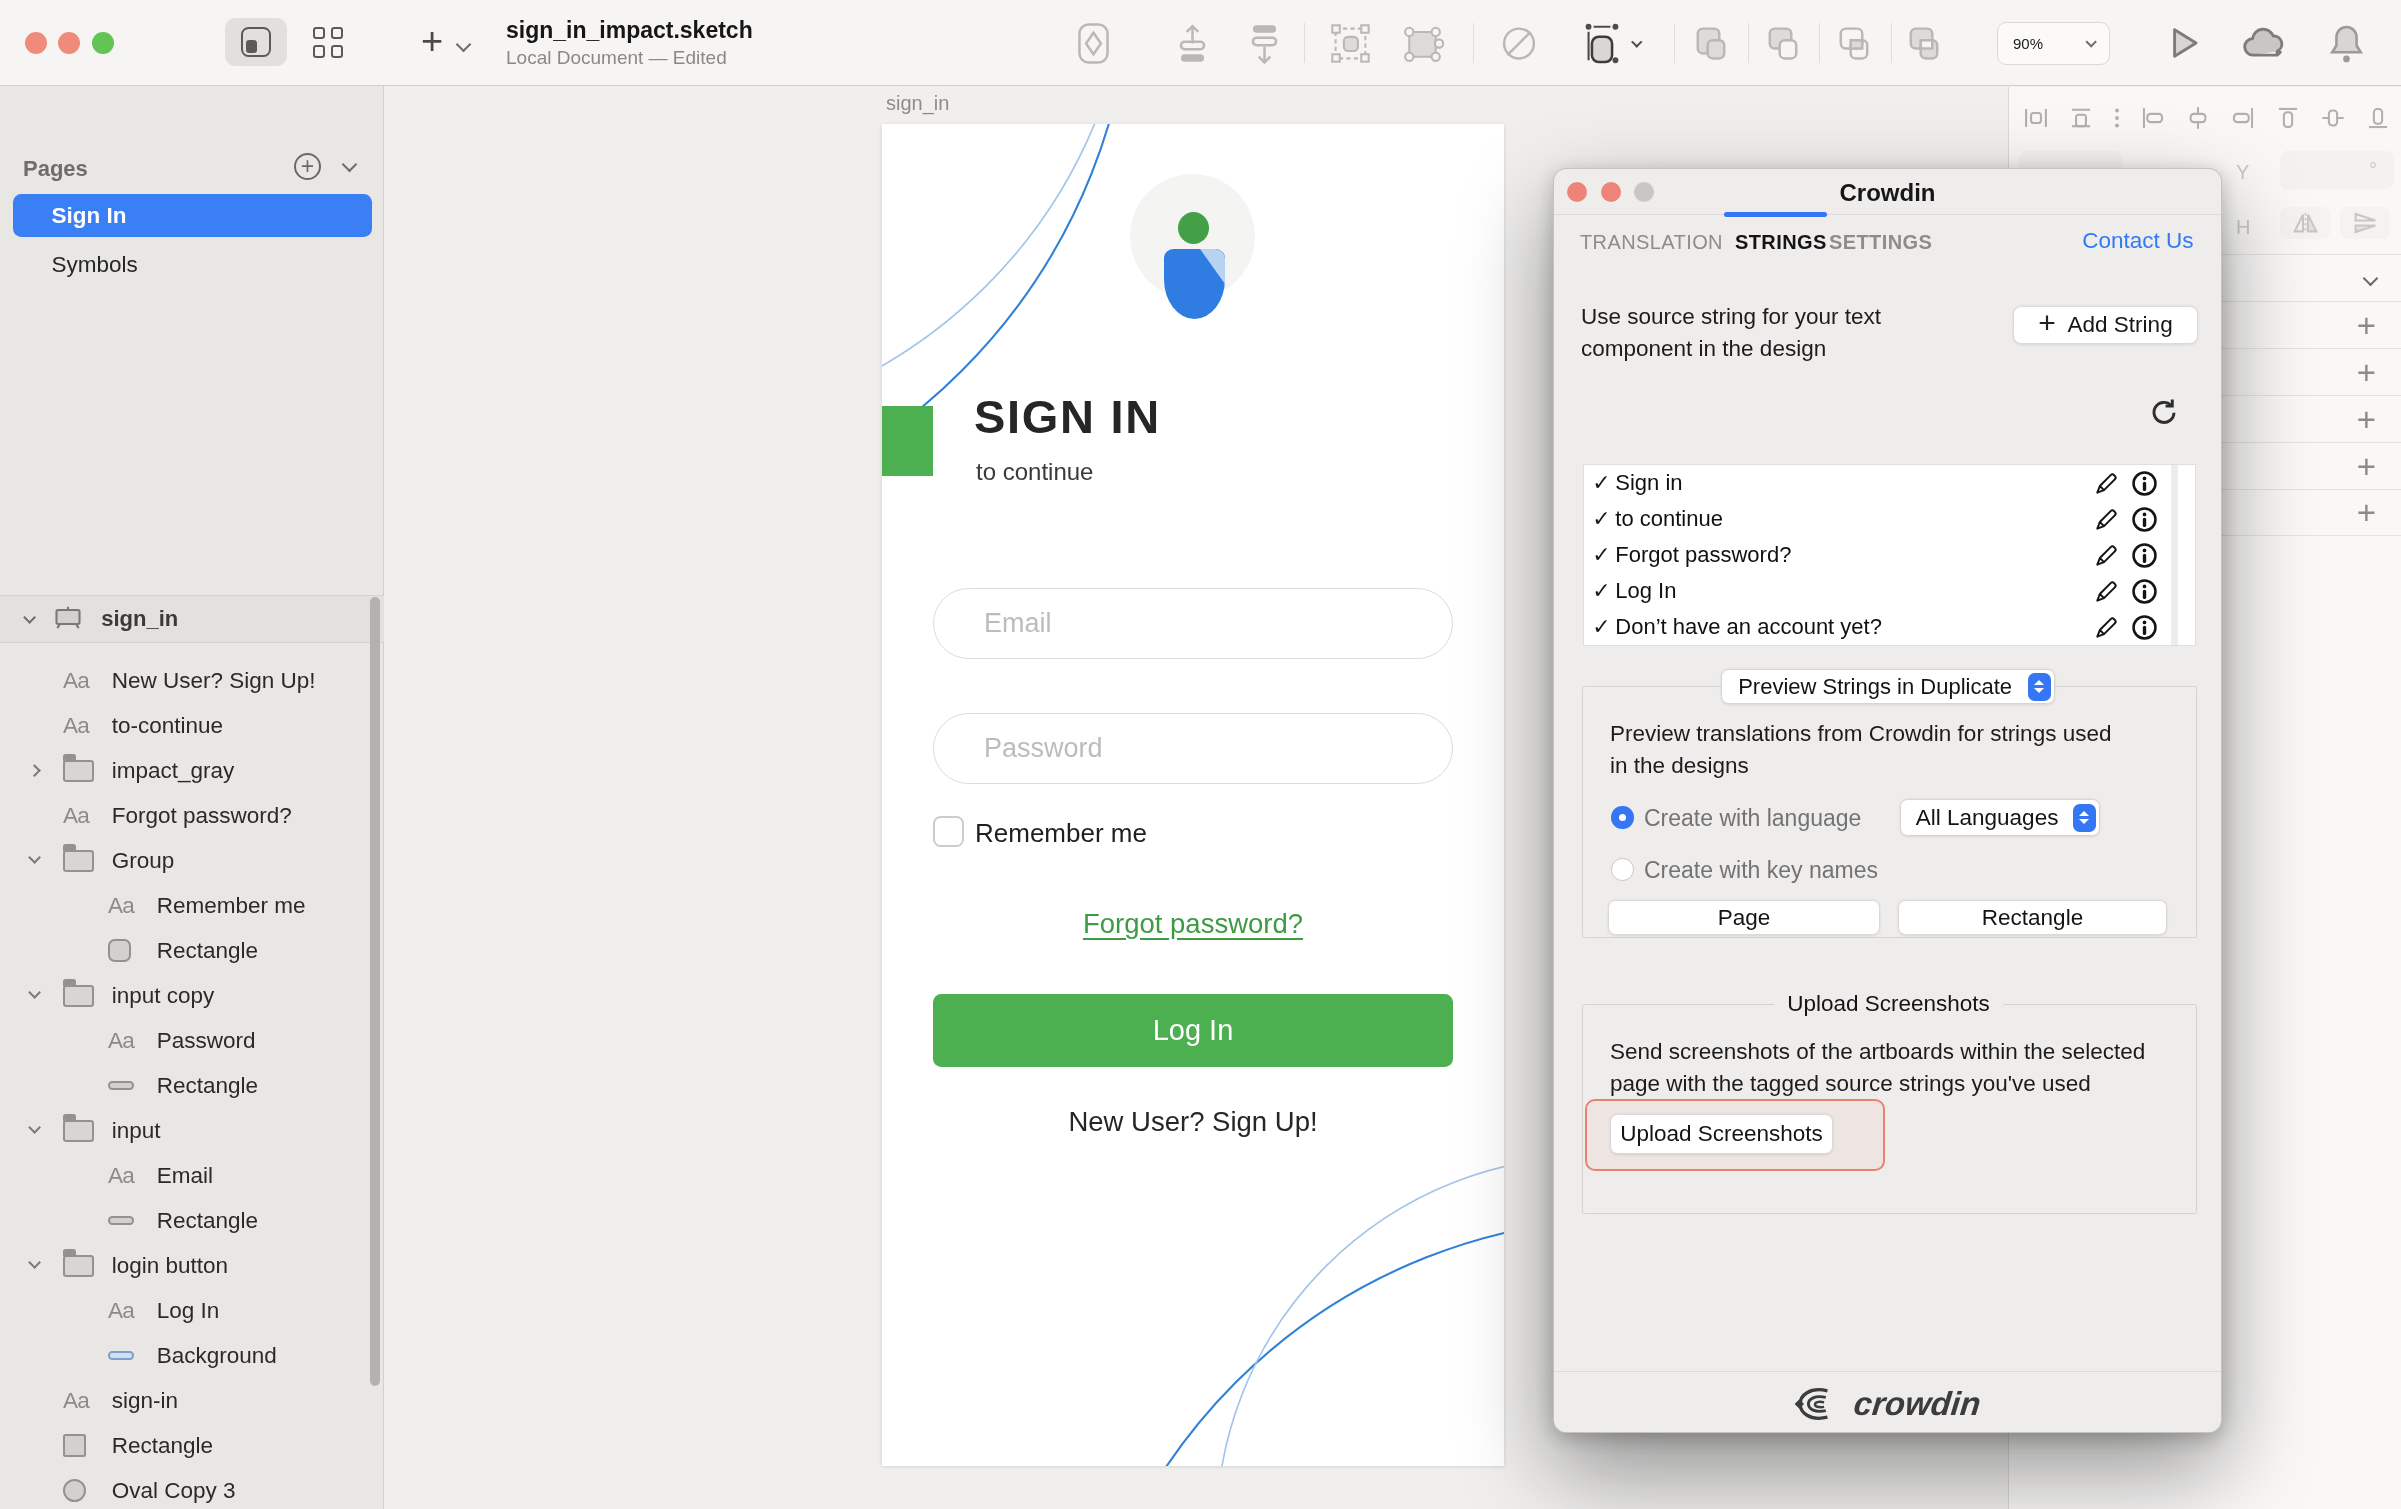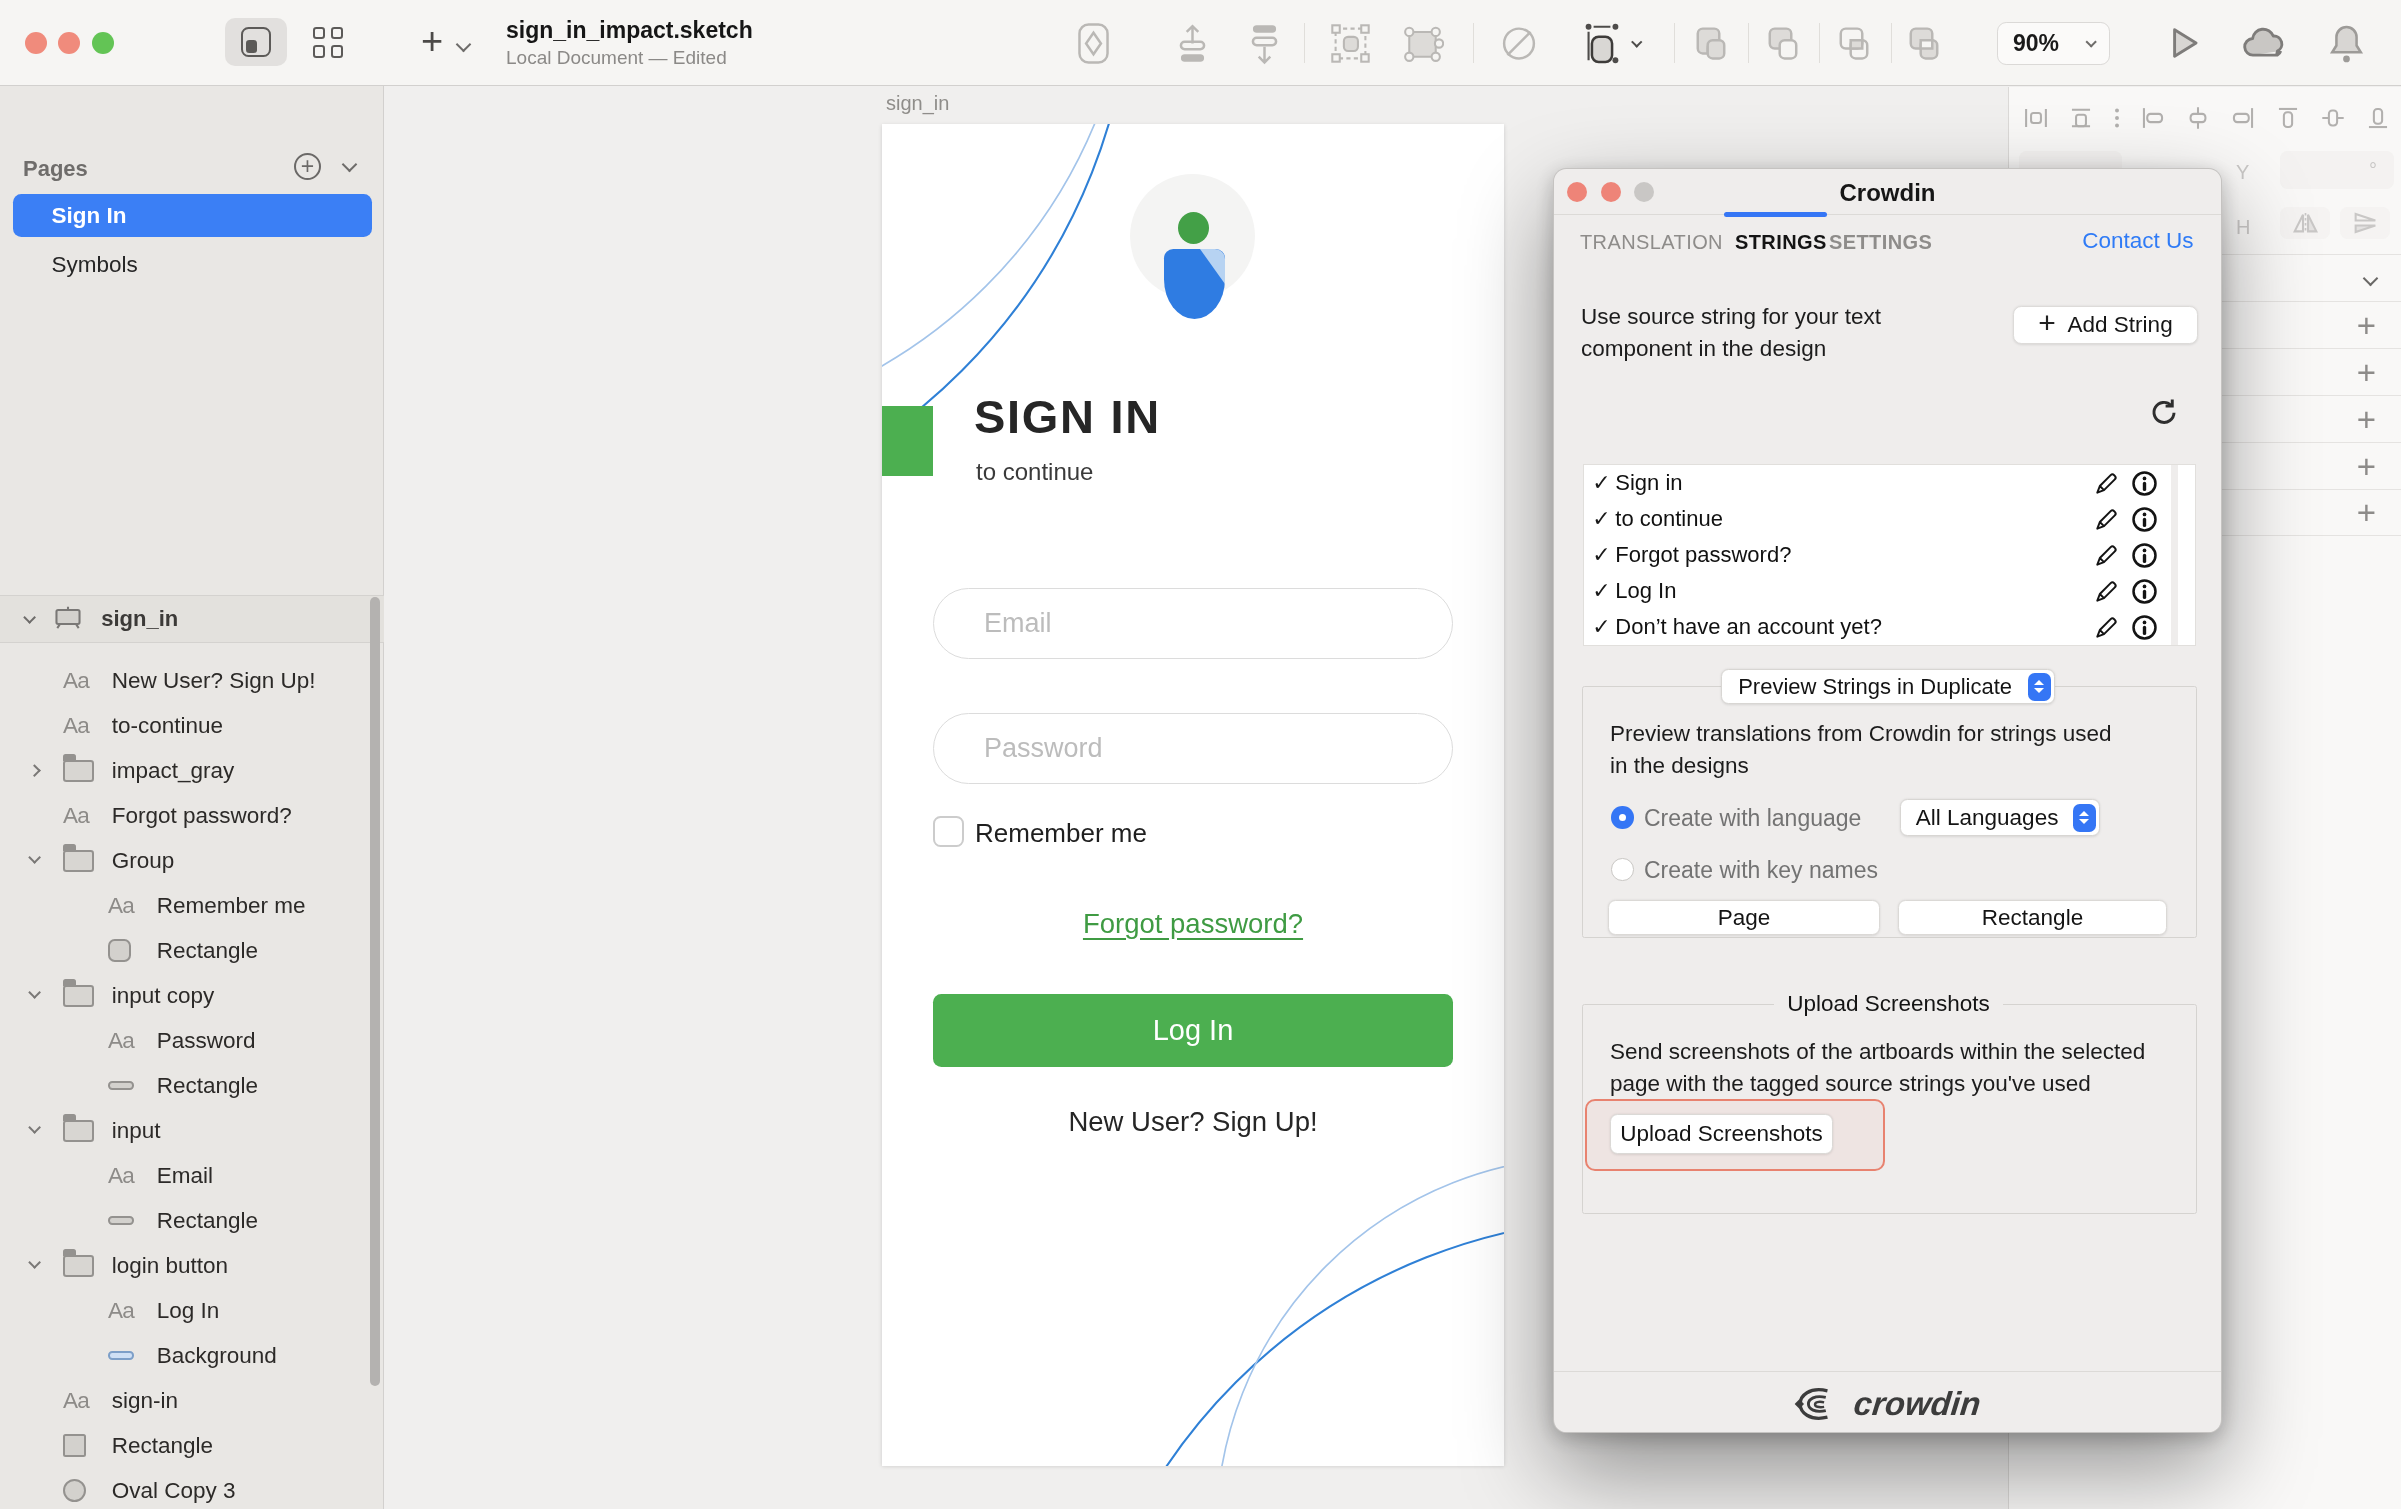--- a/index.html
+++ b/index.html
@@ -27,21 +27,21 @@
             display:flex; align-items:center; }
   .addbtn .chev { margin-left:15px; margin-top:6.7px; }
   .chev { display:inline-block; width:11px; height:11px;
           border-right:2.5px solid #6e6c6a; border-bottom:2.5px solid #6e6c6a; transform:rotate(45deg); }
   .doc-title { position:absolute; left:506px; top:16.7px; font-size:23px; font-weight:700; color:#161616; }
   .doc-sub   { position:absolute; left:506px; top:47px; font-size:19px; color:#8b8987; }
   .tb-icons { position:absolute; top:0; height:86px; display:flex; align-items:center; }
   .tb-sep { position:absolute; top:23px; width:0.8px; height:40px; background:#e0deda; }
   .zoomctl { position:absolute; left:1997px; top:22px; width:113px; height:43px; background:#fbfaf9;
              border:1.7px solid #dbd9d7; border-radius:9.2px; display:flex; align-items:center; }
-  .zoomctl .zv { font-size:23px; color:#1a1a1a; margin-left:15px; flex:1;font-weight:bold; }
+  .zoomctl .zv { font-size:15px; color:#1a1a1a; margin-left:15px; flex:1; }
   .zoomctl .chev { width:8.3px; height:8.3px; border-color:#6e6c6a; margin-right:13.3px; margin-top:-3.3px; }
 
   
   .sidebar { position:absolute; left:0; top:86px; width:384px; height:1423px;
              background:#e9e7e4; border-right:0.8px solid #d2d0ce; z-index:4; }
   .searchbox { position:absolute; left:12.5px; top:5px; width:359px; height:42px; background:#dcdad7;
                border-radius:8.3px; display:flex; align-items:center; padding-left:13.3px; }
   .mag { position:relative; width:14px; height:14px; border:2.5px solid #77757322; border:2.5px solid #787674; border-radius:50%; }
   .mag::after { content:""; position:absolute; left:11.7px; top:11.7px; width:2.5px; height:6.7px;
                 background:#787674; transform:rotate(-45deg); border-radius:1.7px; }

